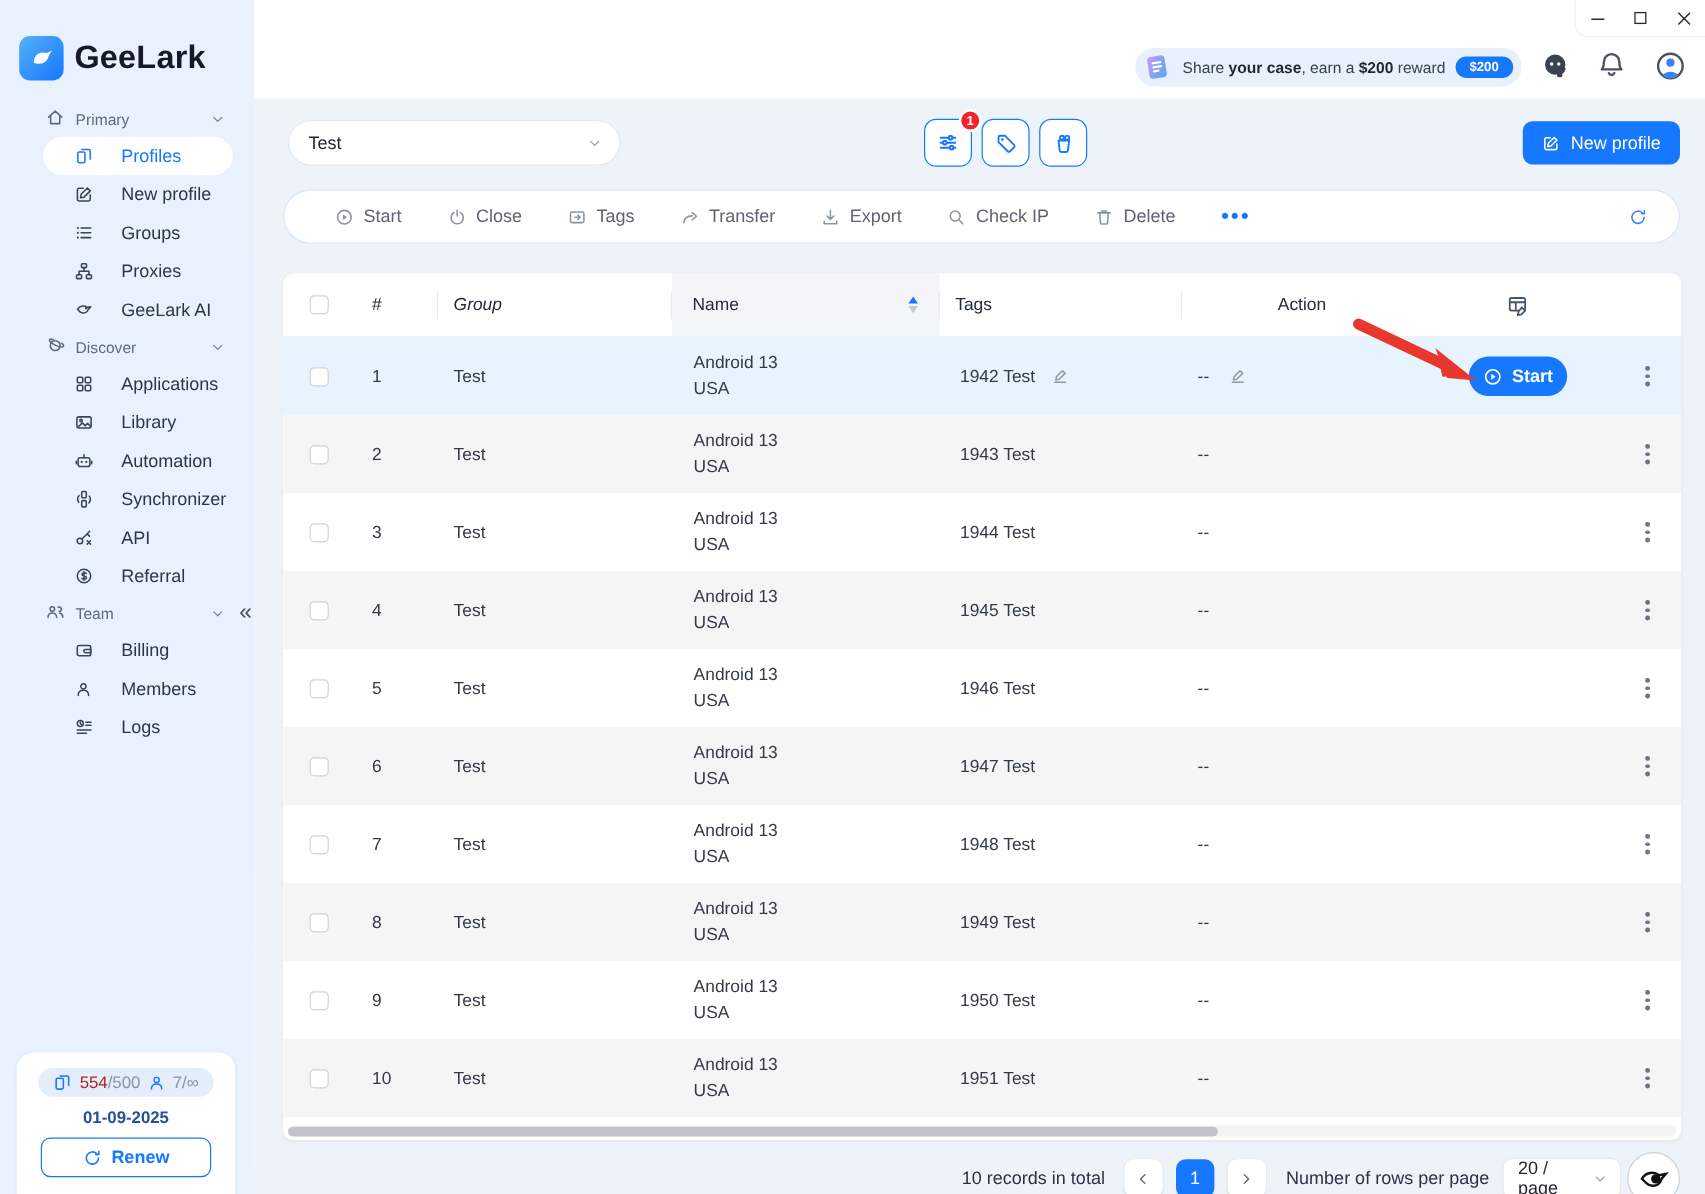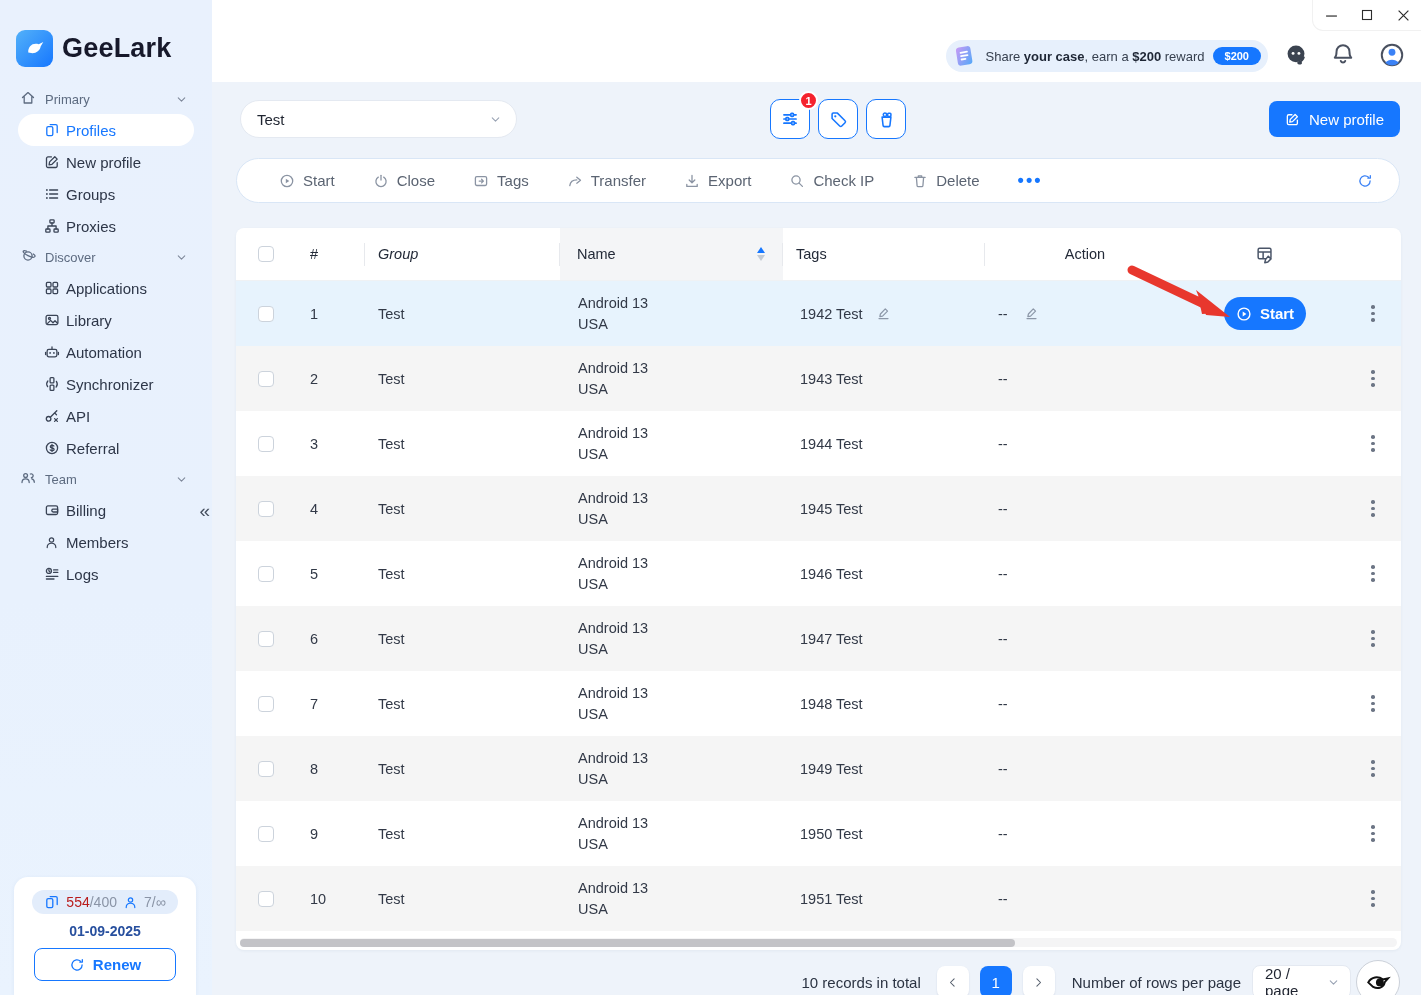--- a/index.html
+++ b/index.html
@@ -8,24 +8,24 @@
     position:relative; width:1421px; height:995px; overflow:hidden;
     background:#fff; font-family:"Liberation Sans", sans-serif; color:#2a3140;
   }
   
   .sidebar { position:absolute; left:0; top:0; bottom:0; width:212px;
     background:linear-gradient(180deg,#e9f1fd 0%, #e8f1fd 60%, #eaf3fe 100%); }
   .logo { display:flex; align-items:center; gap:9px; padding:20px 0 0 16px; height:76px; }
   .logo-mark { width:37px; height:37px; border-radius:9px;
     background:linear-gradient(135deg,#53b1f9,#1677ff); display:flex; align-items:center; justify-content:center; }
   .logo-text { font-size:27px; font-weight:700; color:#17192b; letter-spacing:.2px; }
-  .nav { padding:8px 10px 0 18px; }
+  .nav { padding:8px 10px 0 36px; }
   .nav-section { display:flex; align-items:center; height:30px; color:#5d6b80; font-size:13px; gap:9px; padding-left:2px; cursor:default; }
   .nav-section .chev { margin-left:auto; margin-right:14px; color:#7d8799; display:flex; }
-  .nav-item { display:flex; align-items:center; height:32px; gap:5px; padding-left:26px; font-size:15px; color:#2d3648; border-radius:17px; cursor:pointer; }
+  .nav-item { display:flex; align-items:center; height:32px; gap:22px; padding-left:26px; font-size:15px; color:#2d3648; border-radius:17px; cursor:pointer; }
   .nav-item .nicon { display:flex; width:17px; color:#3a4456; }
   .nav-item.active { background:#fff; color:#1677ff; margin-right:8px; }
   .nav-item.active .nicon { color:#1677ff; }
   .collapse-handle { position:absolute; right:2px; top:500px; font-size:19px; color:#46505f; cursor:pointer; }
   .usage-card { position:absolute; left:14px; right:16px; bottom:0px; height:118px; background:#fff; border-radius:14px 14px 0 0; box-shadow:0 1px 4px rgba(40,80,160,.07); }
   .usage-pill { margin:13px auto 0; width:fit-content; display:flex; align-items:center; gap:6px; background:#e3edfb; border-radius:13px; padding:4px 12px; font-size:14px; }
   .usage-pill .blue { color:#b91c1c; } .usage-pill .gray { color:#8a94a6; }
   .usage-pill .uicon { display:flex; color:#1677ff; }
   .usage-date { text-align:center; margin-top:9px; font-size:14px; color:#274f9e; font-weight:700; }
   .renew-btn { margin:9px auto 0; width:142px; height:33px; display:flex; align-items:center; justify-content:center; gap:8px;
@@ -173,20 +173,29 @@
         <span class="nicon">
             <svg width="16" height="16" viewBox="0 0 16 16" fill="none" stroke="currentColor" stroke-width="1.3" stroke-linecap="round" stroke-linejoin="round">
               <rect x="5.9" y="1.8" width="4.2" height="3.2" rx="0.8"></rect>
               <rect x="1.8" y="11" width="4.2" height="3.2" rx="0.8"></rect>
               <rect x="10" y="11" width="4.2" height="3.2" rx="0.8"></rect>
               <path d="M8 5 V8 M3.9 11 V8 H12.1 V11"></path>
             </svg>
           </span>
         <span>Proxies</span>
       </div>
+      <div class="nav-item">
+        <span class="nicon">
+            <svg width="16" height="16" viewBox="0 0 16 16" fill="none" stroke="currentColor" stroke-width="1.3" stroke-linecap="round" stroke-linejoin="round">
+              <path d="M2.6 7.6 C4.4 4.8 8 4.3 10.6 6.1 L13.6 5.6 L11.6 7.8 C10.9 10.6 7.6 11.5 4.9 10.1 Z"></path>
+              <circle cx="9.8" cy="6.9" r="1" fill="currentColor" stroke="none"></circle>
+            </svg>
+          </span>
+        <span>GeeLark AI</span>
+      </div>
 
       <div class="nav-section">
         <span class="nicon"><svg width="16" height="16" viewBox="0 0 16 16" fill="none" stroke="currentColor" stroke-width="1.3" stroke-linecap="round" stroke-linejoin="round">
               <circle cx="8" cy="8" r="4.1"></circle>
               <path d="M12.9 5.3 c1.5.7 2.3 1.5 2 2.2-.5 1.2-3.6 1.2-7 .1 C4.6 6.5 2.2 4.9 2.7 3.8 3 3.1 4.2 3 5.8 3.4" transform="rotate(8 8 8)"></path>
             </svg></span>
         <span>Discover</span>
         <span class="chev">
             <svg width="13" height="13" viewBox="0 0 16 16" fill="none" stroke="currentColor" stroke-width="1.3" stroke-linecap="round" stroke-linejoin="round">
               <path d="M4 6 l4 4 4-4"></path>
@@ -299,21 +308,21 @@
     <span class="collapse-handle">«</span>
 
     <div class="usage-card">
       <div class="usage-pill">
         <span class="uicon">
             <svg width="16" height="16" viewBox="0 0 16 16" fill="none" stroke="currentColor" stroke-width="1.3" stroke-linecap="round" stroke-linejoin="round">
               <rect x="2.8" y="4.6" width="6" height="9" rx="1.4"></rect>
               <path d="M6.2 2.6 h5.6 a1.4 1.4 0 0 1 1.4 1.4 v6.6"></path>
             </svg>
           </span>
-        <span><span class="blue">554</span><span class="gray">/400</span></span>
+        <span><span class="blue">554</span><span class="gray">/500</span></span>
         <span class="uicon">
             <svg width="15" height="15" viewBox="0 0 16 16" fill="none" stroke="currentColor" stroke-width="1.3" stroke-linecap="round" stroke-linejoin="round">
               <circle cx="8" cy="5.3" r="2.3"></circle>
               <path d="M3.4 13.4 c0-3 2-4.6 4.6-4.6 s4.6 1.6 4.6 4.6"></path>
             </svg>
           </span>
         <span class="gray"><span>7</span><span>/∞</span></span>
       </div>
       <div class="usage-date">01-09-2025</div>
       <button class="renew-btn">

